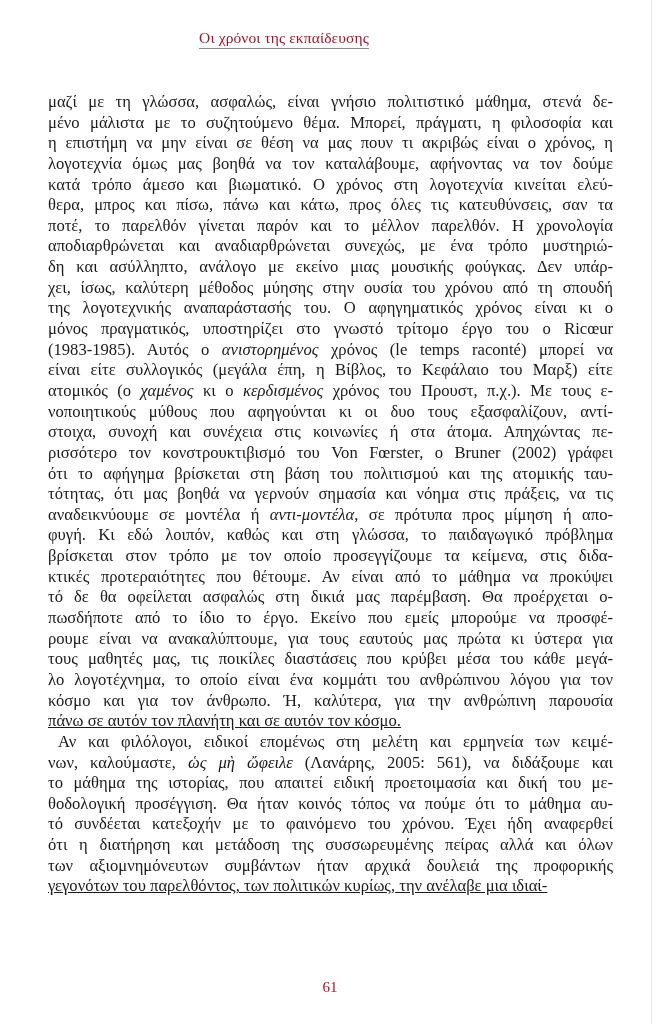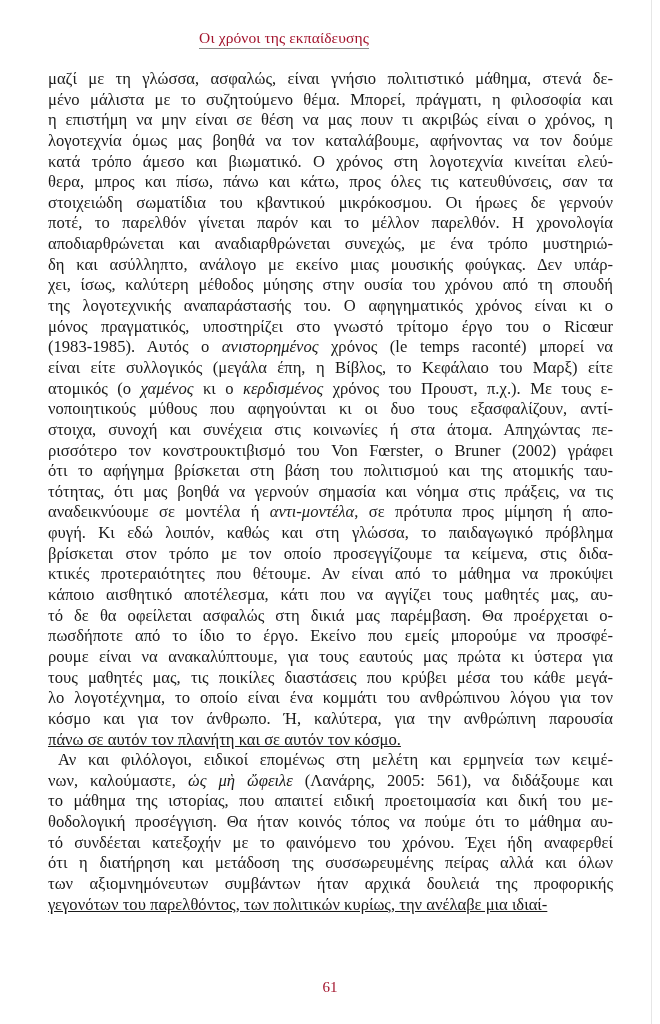--- a/index.html
+++ b/index.html
@@ -9,21 +9,21 @@
   }
   .page-edge { position:absolute; left:651px; top:0; width:1px; height:1024px; background:#e6e6e6; }
   .header {
     position:absolute; top:29px; left:0; width:568px; text-align:center;
   }
   .header-title {
     display:inline-block; color:#a3142d; font-size:15.5px; letter-spacing:0.1px;
     border-bottom:1.2px solid #8a8a8a; padding-bottom:1px;
   }
   .body-text {
-    position:absolute; top:69px; left:48px; width:565px;
+    position:absolute; top:92px; left:48px; width:565px;
     font-size:16.6px; line-height:20.65px;
   }
   .line {
     display:block; white-space:nowrap; text-align:justify; text-align-last:justify;
     height:20.65px;
   }
   .line.last { text-align-last:left;text-decoration:underline; }
   .line.indent { padding-left:10px; }
   .it { font-style:italic; }
   .page-number {
@@ -41,40 +41,38 @@
 </div>
 
 <div class="body-text" id="body-text">
     <div>
       <span class="line"><span>μαζί με τη γλώσσα, ασφαλώς, είναι γνήσιο πολιτιστικό μάθημα, στενά δε-</span></span>
       <span class="line"><span>μένο μάλιστα με το συζητούμενο θέμα. Μπορεί, πράγματι, η φιλοσοφία και</span></span>
       <span class="line"><span>η επιστήμη να μην είναι σε θέση να μας πουν τι ακριβώς είναι ο χρόνος, η</span></span>
       <span class="line"><span>λογοτεχνία όμως μας βοηθά να τον καταλάβουμε, αφήνοντας να τον δούμε</span></span>
       <span class="line"><span>κατά τρόπο άμεσο και βιωματικό. Ο χρόνος στη λογοτεχνία κινείται ελεύ-</span></span>
       <span class="line"><span>θερα, μπρος και πίσω, πάνω και κάτω, προς όλες τις κατευθύνσεις, σαν τα</span></span>
-      <span class="line"><span>στοιχειώδη σωματίδια του κβαντικού μικρόκοσμου. Οι ήρωες δε γερνούν</span></span>
       <span class="line"><span>ποτέ, το παρελθόν γίνεται παρόν και το μέλλον παρελθόν. Η χρονολογία</span></span>
       <span class="line"><span>αποδιαρθρώνεται και αναδιαρθρώνεται συνεχώς, με ένα τρόπο μυστηριώ-</span></span>
       <span class="line"><span>δη και ασύλληπτο, ανάλογο με εκείνο μιας μουσικής φούγκας. Δεν υπάρ-</span></span>
       <span class="line"><span>χει, ίσως, καλύτερη μέθοδος μύησης στην ουσία του χρόνου από τη σπουδή</span></span>
       <span class="line"><span>της λογοτεχνικής αναπαράστασής του. Ο αφηγηματικός χρόνος είναι κι ο</span></span>
       <span class="line"><span>μόνος πραγματικός, υποστηρίζει στο γνωστό τρίτομο έργο του ο Ricœur</span></span>
       <span class="line"><span>(1983-1985). Αυτός ο </span><span class="it">ανιστορημένος</span><span> χρόνος (le temps raconté) μπορεί να</span></span>
       <span class="line"><span>είναι είτε συλλογικός (μεγάλα έπη, η Βίβλος, το Κεφάλαιο του Μαρξ) είτε</span></span>
       <span class="line"><span>ατομικός (ο </span><span class="it">χαμένος</span><span> κι ο </span><span class="it">κερδισμένος</span><span> χρόνος του Προυστ, π.χ.). Με τους ε-</span></span>
       <span class="line"><span>νοποιητικούς μύθους που αφηγούνται κι οι δυο τους εξασφαλίζουν, αντί-</span></span>
       <span class="line"><span>στοιχα, συνοχή και συνέχεια στις κοινωνίες ή στα άτομα. Απηχώντας πε-</span></span>
       <span class="line"><span>ρισσότερο τον κονστρουκτιβισμό του Von Fœrster, ο Bruner (2002) γράφει</span></span>
       <span class="line"><span>ότι το αφήγημα βρίσκεται στη βάση του πολιτισμού και της ατομικής ταυ-</span></span>
       <span class="line"><span>τότητας, ότι μας βοηθά να γερνούν σημασία και νόημα στις πράξεις, να τις</span></span>
       <span class="line"><span>αναδεικνύουμε σε μοντέλα ή </span><span class="it">αντι-μοντέλα</span><span>, σε πρότυπα προς μίμηση ή απο-</span></span>
       <span class="line"><span>φυγή. Κι εδώ λοιπόν, καθώς και στη γλώσσα, το παιδαγωγικό πρόβλημα</span></span>
       <span class="line"><span>βρίσκεται στον τρόπο με τον οποίο προσεγγίζουμε τα κείμενα, στις διδα-</span></span>
       <span class="line"><span>κτικές προτεραιότητες που θέτουμε. Αν είναι από το μάθημα να προκύψει</span></span>
-      <span class="line"><span>κάποιο αισθητικό αποτέλεσμα, κάτι που να αγγίζει τους μαθητές μας, αυ-</span></span>
       <span class="line"><span>τό δε θα οφείλεται ασφαλώς στη δικιά μας παρέμβαση. Θα προέρχεται ο-</span></span>
       <span class="line"><span>πωσδήποτε από το ίδιο το έργο. Εκείνο που εμείς μπορούμε να προσφέ-</span></span>
       <span class="line"><span>ρουμε είναι να ανακαλύπτουμε, για τους εαυτούς μας πρώτα κι ύστερα για</span></span>
       <span class="line"><span>τους μαθητές μας, τις ποικίλες διαστάσεις που κρύβει μέσα του κάθε μεγά-</span></span>
       <span class="line"><span>λο λογοτέχνημα, το οποίο είναι ένα κομμάτι του ανθρώπινου λόγου για τον</span></span>
       <span class="line"><span>κόσμο και για τον άνθρωπο. Ή, καλύτερα, για την ανθρώπινη παρουσία</span></span>
       <span class="line last"><span>πάνω σε αυτόν τον πλανήτη και σε αυτόν τον κόσμο.</span></span>
     </div>
     <div>
       <span class="line indent"><span>Αν και φιλόλογοι, ειδικοί επομένως στη μελέτη και ερμηνεία των κειμέ-</span></span>

